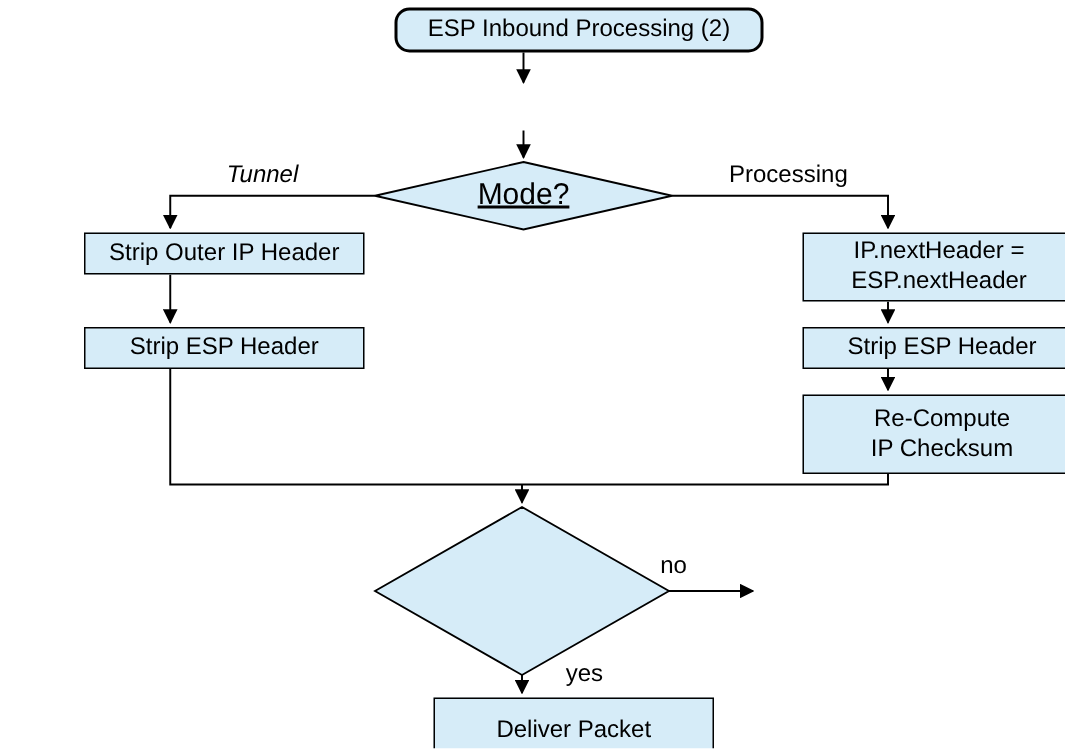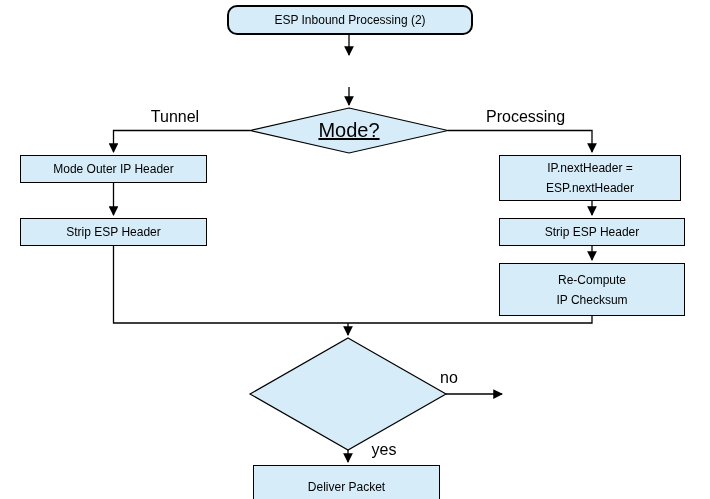--- a/index.html
+++ b/index.html
@@ -17,23 +17,24 @@
   .diamond { fill: var(--node-fill, #d6ecf8); stroke: var(--node-border, #000); stroke-width: 1.2; }
   .node {
     position: absolute;
     box-sizing: border-box;
     background: var(--node-fill, #d6ecf8);
     border: 1px solid var(--node-border, #000);
     display: flex;
     align-items: center;
     justify-content: center;
     text-align: center;
-    font-size: 12px;
+    font-size: 16px;
     line-height: 20px;
     white-space: pre-line;
+    margin-left: 36px;
   }
   .node.start { border-width: 2px; border-radius: 10px; }
   .diamond-label {
     position: absolute;
     display: flex;
     align-items: center;
     justify-content: center;
     text-align: center;
     font-size: 20px;
     line-height: 19px;
@@ -82,39 +83,39 @@
 
     <path class="wire" d="M348 450 L348 462" marker-end="url(#arrow)"></path>
 
     <polygon class="diamond" points="349,108 448,130.5 349,153 250,130.5"></polygon>
     <polygon class="diamond" points="348,338 446,394 348,450 250,394"></polygon>
   </svg>
 
   <div class="node start" style="left:227px; top:5px; width:246px; height:30px;">ESP Inbound Processing (2)</div>
 
 
-  <div class="node" style="left:20px; top:155px; width:187px; height:28px;">Mode Outer IP Header</div>
+  <div class="node" style="left:20px; top:155px; width:187px; height:28px;">Strip Outer IP Header</div>
 
   <div class="node" style="left:20px; top:218px; width:187px; height:28px;">Strip ESP Header</div>
 
   <div class="node" style="left:499px; top:155px; width:182px; height:46px;">IP.nextHeader =
 ESP.nextHeader</div>
 
   <div class="node" style="left:499px; top:218px; width:186px; height:28px;">Strip ESP Header</div>
 
   <div class="node" style="left:499px; top:263px; width:186px; height:53px;">Re-Compute
 IP Checksum</div>
 
 
   <div class="node" style="left:253px; top:465px; width:187px; height:43px;">Deliver Packet</div>
 
   <div class="diamond-label" style="left:250px; top:108px; width:198px; height:45px;">Mode?</div>
 
 
-  <div class="edge-label" style="left:140px; top:108px; width:70px;">Tunnel</div>
+  <div class="edge-label" style="left:140px; top:108px; width:70px;font-style:italic;">Tunnel</div>
 
   <div class="edge-label" style="left:486px; top:108px; width:72px;">Processing</div>
 
   <div class="edge-label" style="left:435px; top:369px; width:28px;">no</div>
 
-  <div class="edge-label" style="left:366px; top:441px; width:36px;">yes</div>
+  <div class="edge-label" style="left:366px; top:441px; width:36px;text-align:right;">yes</div>
 
 </div>
 
 </body></html>

